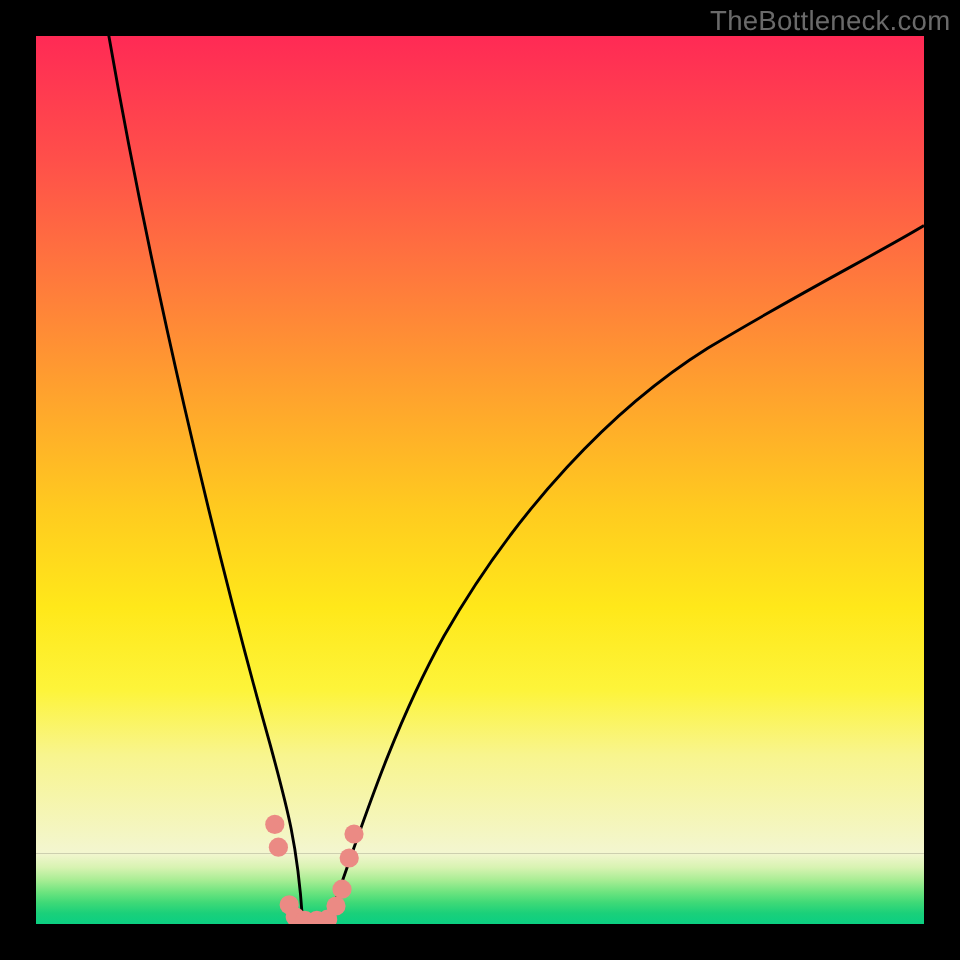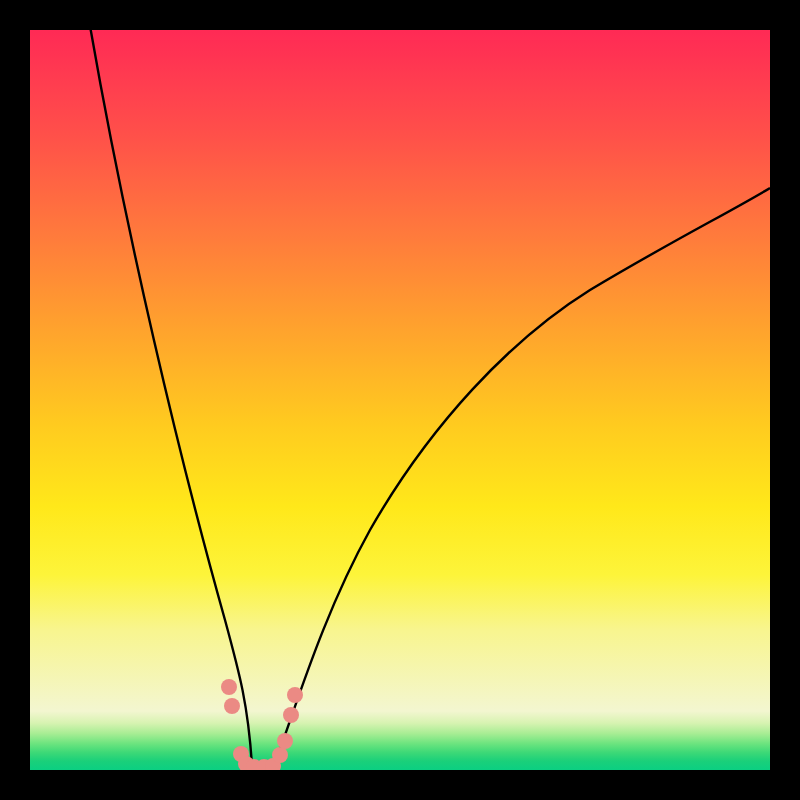--- a/index.html
+++ b/index.html
@@ -77,20 +77,21 @@
     color: #6a6a6a;
     font-size: 23px;
     font-weight: 400;
     letter-spacing: 0.2px;
   }
 </style>
 </head>
 <body>
 
 <div class="frame">
+  <div class="watermark">TheBottleneck.com</div>
 
   <div class="plot">
     <div class="gradient-main"></div>
     <div class="green-band"></div>
 
     <svg class="curve" viewBox="0 0 740 740" preserveAspectRatio="none">
       <path d="M 59 -10
                C 95 200, 150 430, 195 590
                C 210 645, 218 675, 222 735" stroke="#000" stroke-width="2.4" fill="none"></path>
       <path d="M 222 735

